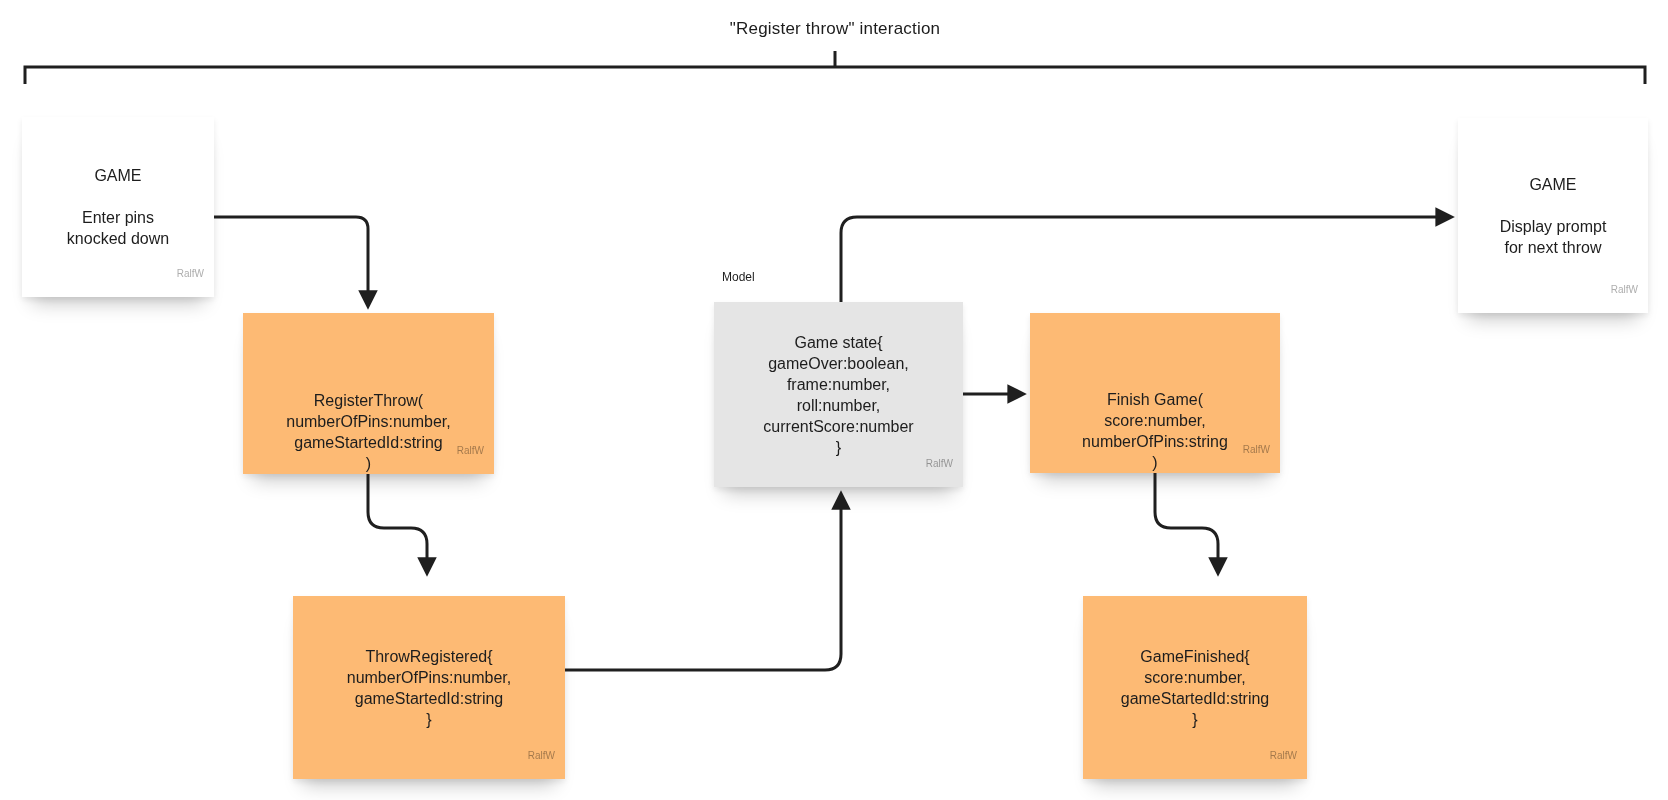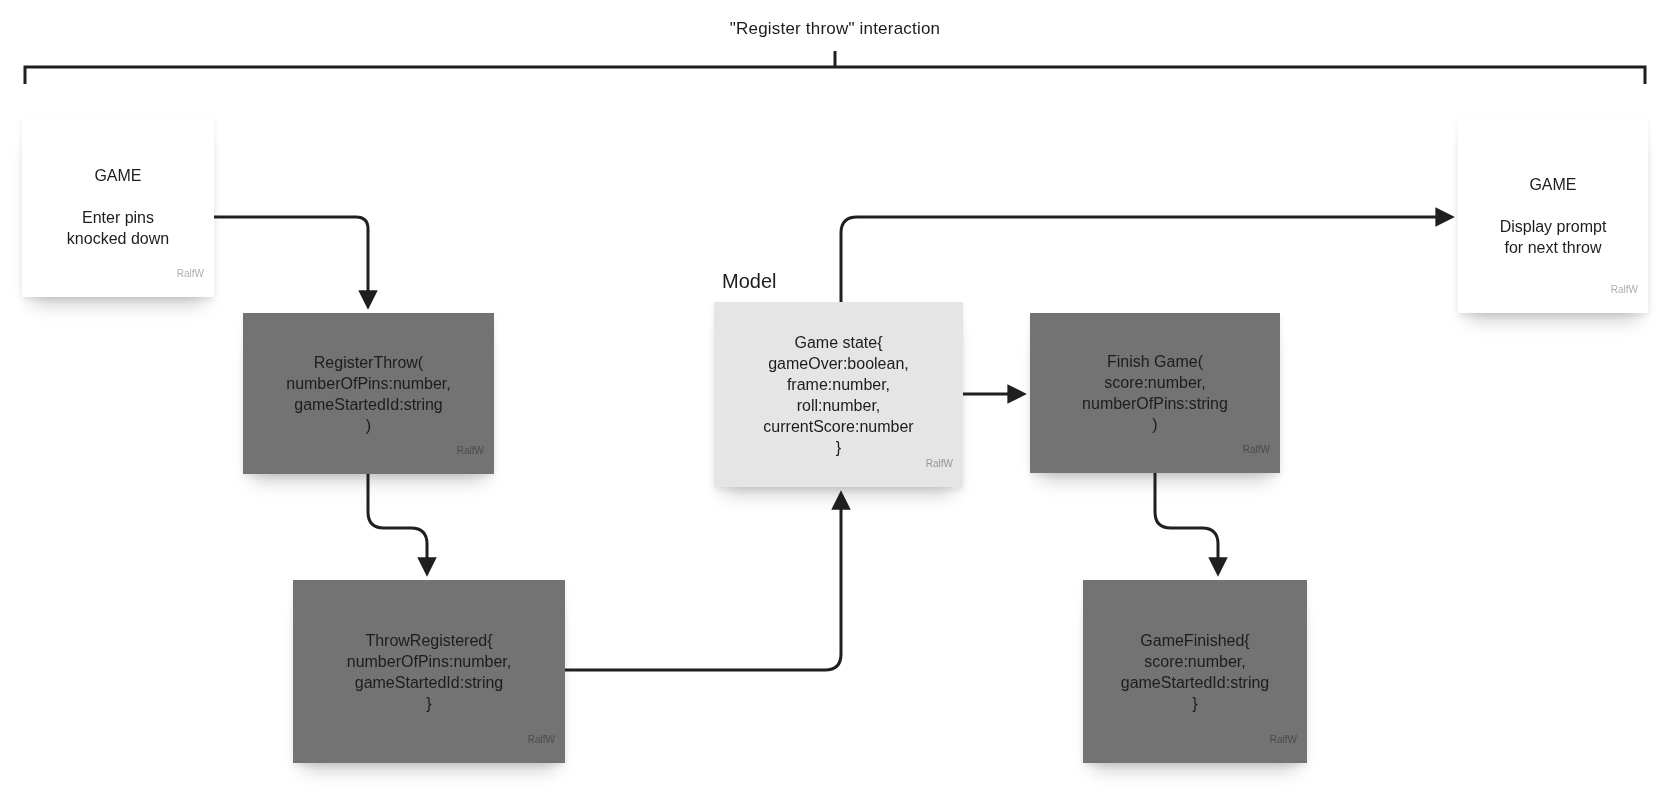--- a/index.html
+++ b/index.html
@@ -42,37 +42,37 @@
   .note .txt { white-space: pre-line; }
   .note .author {
     position: absolute;
     right: 10px;
     bottom: 13px;
     font-size: 10px;
     color: rgba(0,0,0,0.36);
   }
   .note.white  { background: #ffffff; align-items: center; }
   .note.white .author { color: #aeaeae; }
-  .note.blue   { background: #737373; }
-  .note.orange { background: #737373; }
+  .note.blue   { background: #fdba74; align-items: flex-end; }
+  .note.orange { background: #fdba74; margin-top: 16px; }
   .note.green  { background: #e5e5e5; }
 
   .note.game-left        { left: 22px;   top: 117px; width: 192px; height: 180px; }
   .note.register-throw   { left: 243px;  top: 313px; width: 251px; height: 161px; }
   .note.throw-registered { left: 293px;  top: 580px; width: 272px; height: 183px; }
   .note.game-state       { left: 714px;  top: 302px; width: 249px; height: 185px; }
   .note.finish-game      { left: 1030px; top: 313px; width: 250px; height: 160px; }
   .note.game-finished    { left: 1083px; top: 580px; width: 224px; height: 183px; }
   .note.game-right       { left: 1458px; top: 118px; width: 190px; height: 195px; }
 
   .model-label {
     position: absolute;
     left: 722px;
     top: 270px;
-    font-size: 20px;
+    font-size: 12px;
     color: #1d1d1d;
     z-index: 2;
   }
 </style>
 </head>
 <body>
 
 <div class="canvas">
 
   <div class="diagram-title">"Register throw" interaction</div>

